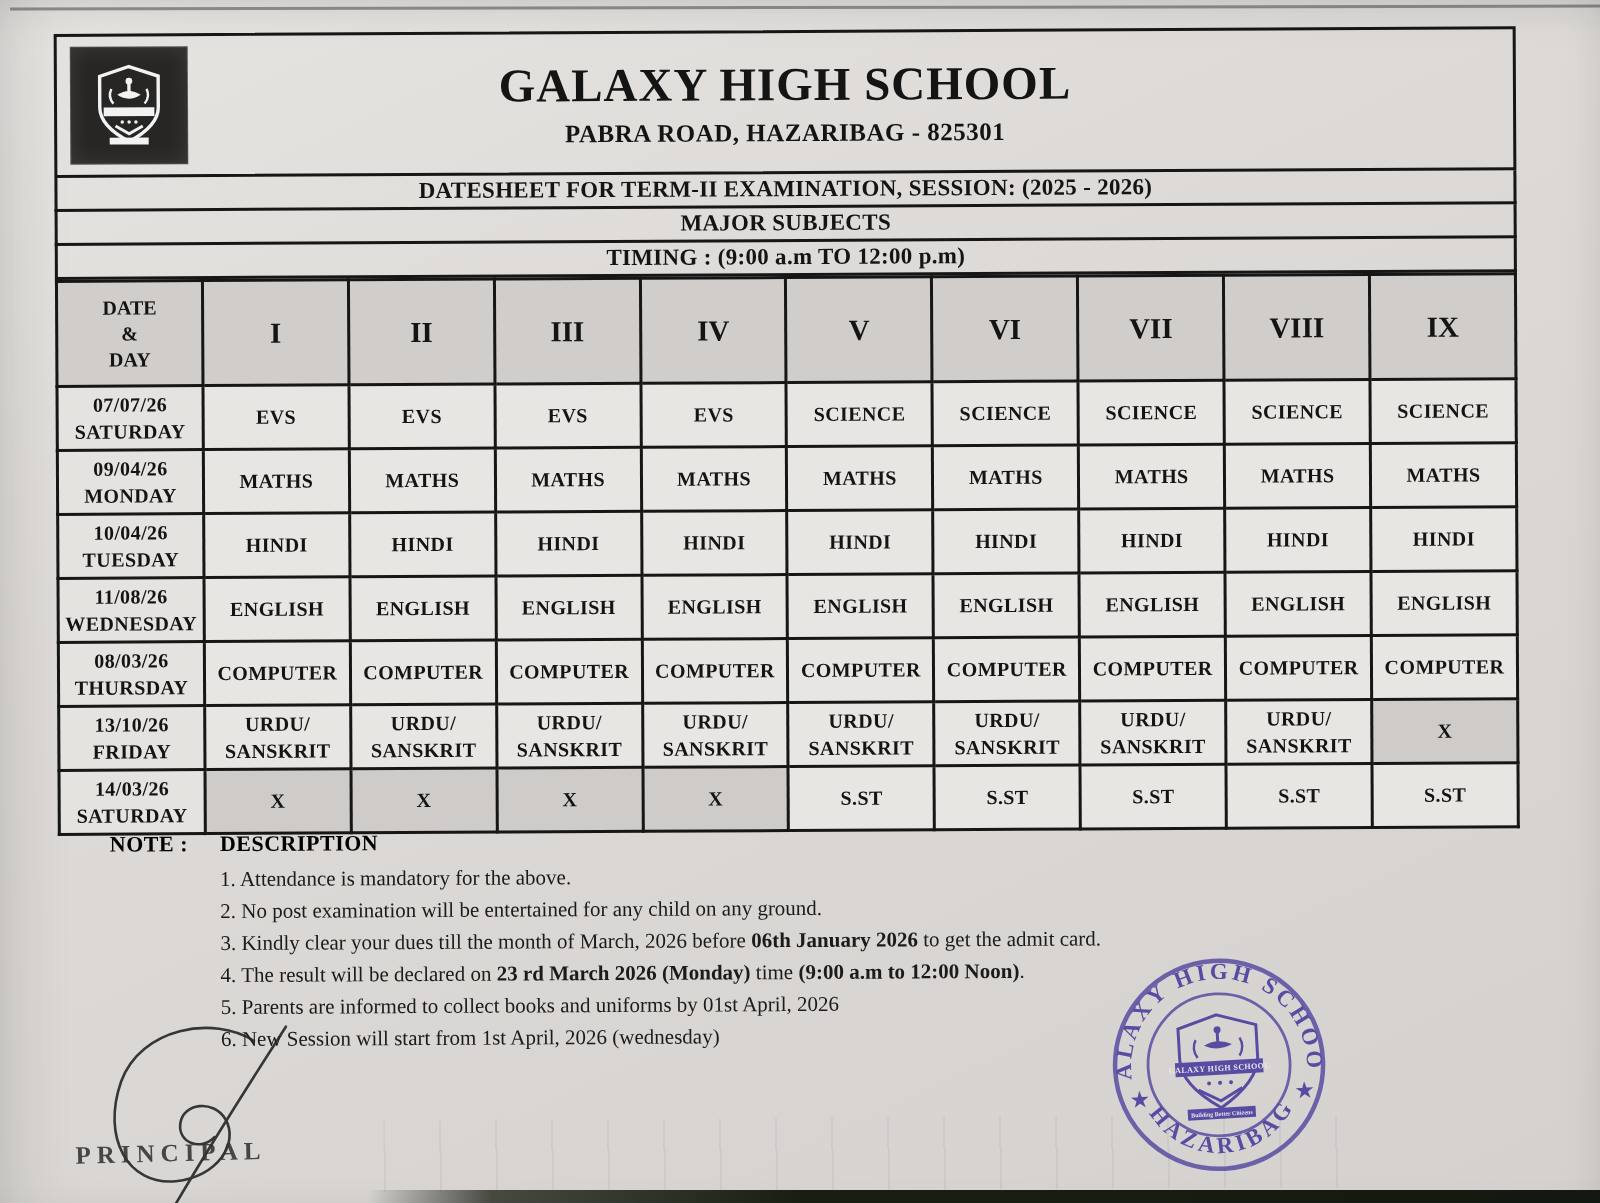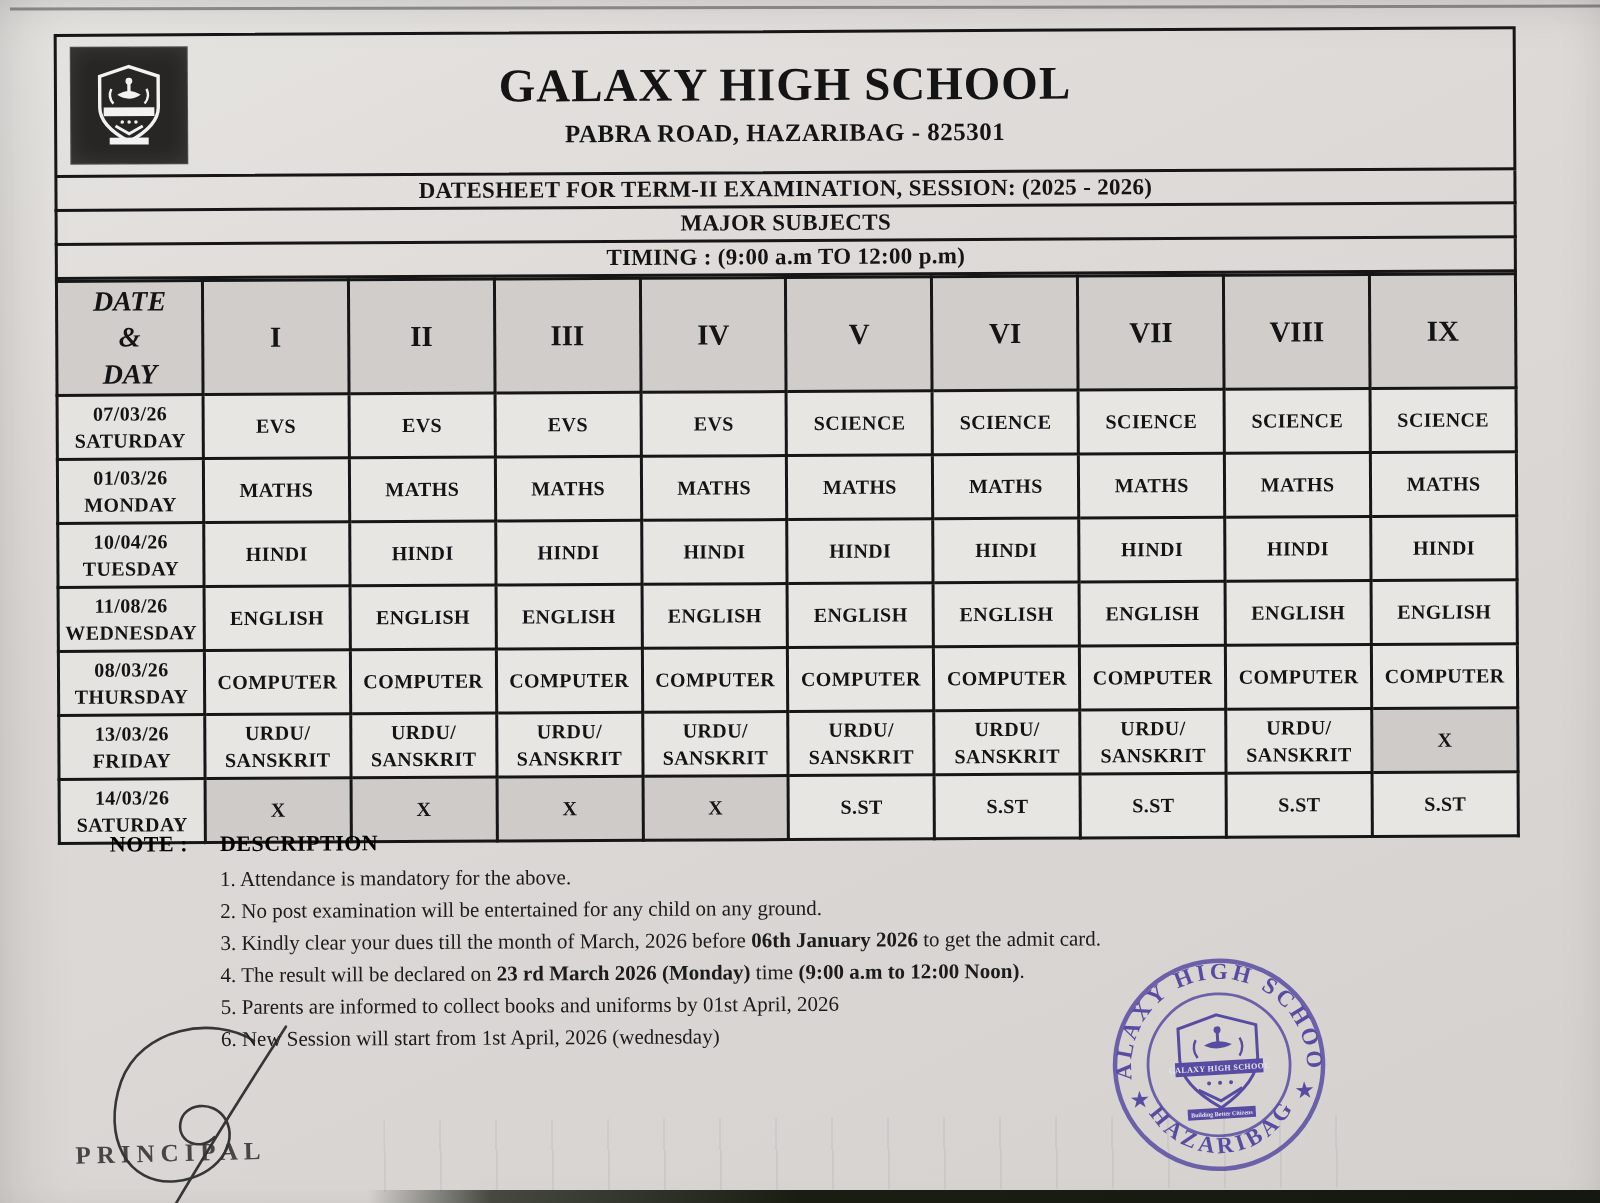--- a/index.html
+++ b/index.html
@@ -21,21 +21,21 @@
   .head-text{height:100%;display:flex;flex-direction:column;align-items:center;justify-content:center;gap:8px;}
   .school-name{font-size:47px;font-weight:700;letter-spacing:1px;}
   .school-address{font-size:25px;font-weight:700;letter-spacing:.5px;}
   .bar{border:3px solid #161616;border-top:none;text-align:center;font-size:23px;font-weight:700;
     padding:2px 0 3px 0;letter-spacing:.3px;}
 
   
   table{width:100%;border-collapse:collapse;table-layout:fixed;border:3px solid #141414;}
   th,td{border:3px solid #161616;text-align:center;vertical-align:middle;white-space:pre-line;}
   th{height:100px;background:#d0cdca;font-size:29px;font-weight:700;}
-  th.datehead{font-size:28px;line-height:1.3;font-style:italic;}
+  th.datehead{font-size:20px;line-height:1.3;}
   td{height:59px;background:#e8e6e3;font-size:20px;font-weight:700;letter-spacing:.4px;line-height:1.35;}
   td.date{font-size:20px;background:#e5e3e0;}
   td.shaded{background:#cecbc8;}
 
   
   .notes{position:absolute;left:76px;top:828px;width:1420px;}
   .notes-head{display:flex;font-size:22px;font-weight:700;letter-spacing:.5px;}
   .notes-head .lbl{width:142px;text-align:center;}
   .note-list{margin-top:10px;margin-left:142px;}
   .note-item{font-size:21px;margin-bottom:7px;color:#1b1b1b;}
@@ -106,34 +106,34 @@
               <th>IV</th>
               <th>V</th>
               <th>VI</th>
               <th>VII</th>
               <th>VIII</th>
               <th>IX</th>
             </tr>
           </thead>
         <tbody id="tbody">
             <tr>
-              <td class="date">07/03/26
+              <td class="date">07/07/26
 SATURDAY</td>
               <td>EVS</td>
               <td>EVS</td>
               <td>EVS</td>
               <td>EVS</td>
               <td>SCIENCE</td>
               <td>SCIENCE</td>
               <td>SCIENCE</td>
               <td>SCIENCE</td>
               <td>SCIENCE</td>
             </tr>
             <tr>
-              <td class="date">01/03/26
+              <td class="date">09/04/26
 MONDAY</td>
               <td>MATHS</td>
               <td>MATHS</td>
               <td>MATHS</td>
               <td>MATHS</td>
               <td>MATHS</td>
               <td>MATHS</td>
               <td>MATHS</td>
               <td>MATHS</td>
               <td>MATHS</td>
@@ -171,21 +171,21 @@
               <td>COMPUTER</td>
               <td>COMPUTER</td>
               <td>COMPUTER</td>
               <td>COMPUTER</td>
               <td>COMPUTER</td>
               <td>COMPUTER</td>
               <td>COMPUTER</td>
               <td>COMPUTER</td>
             </tr>
             <tr>
-              <td class="date">13/03/26
+              <td class="date">13/10/26
 FRIDAY</td>
               <td>URDU/
 SANSKRIT</td>
               <td>URDU/
 SANSKRIT</td>
               <td>URDU/
 SANSKRIT</td>
               <td>URDU/
 SANSKRIT</td>
               <td>URDU/

